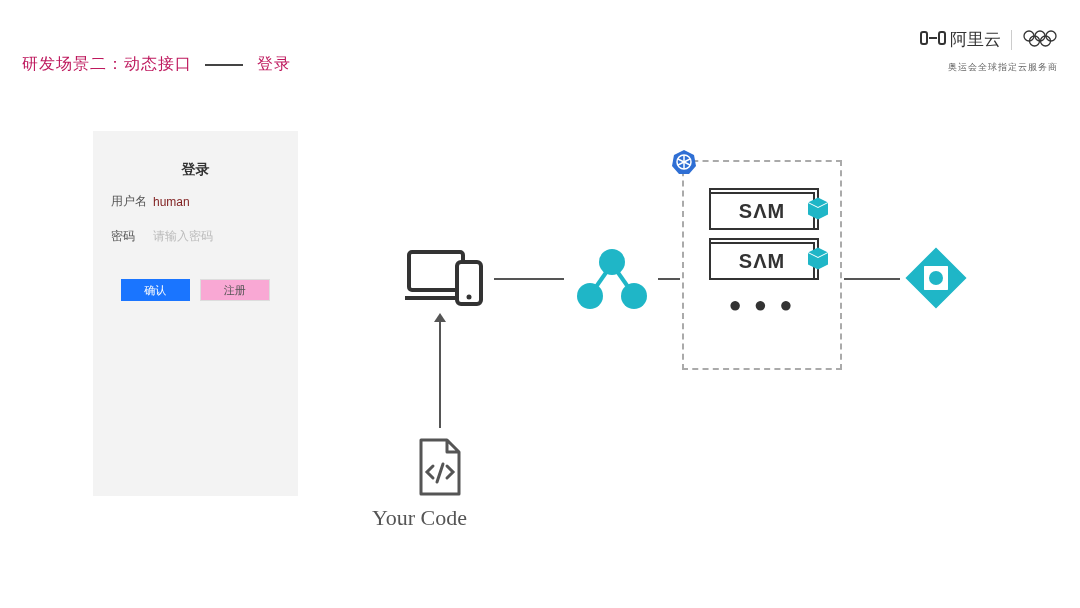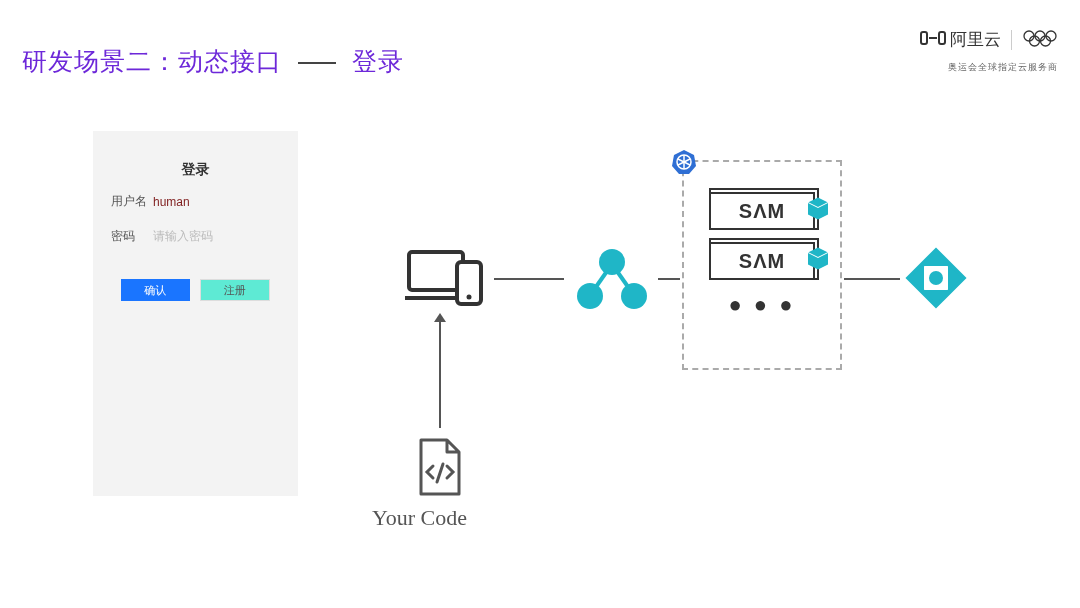--- a/index.html
+++ b/index.html
@@ -1,39 +1,39 @@
 <!DOCTYPE html>
 <html><head>
   <meta charset="utf-8">
   <style>
     * { margin: 0; padding: 0; box-sizing: border-box; }
     body { width: 1080px; height: 608px; background: #fff; font-family: -apple-system, "Helvetica Neue", Arial, sans-serif; position: relative; overflow: hidden; }
 
     
-    .header { position: absolute; left: 22px; top: 45px; font-size: 25px; color: #6d28d9; letter-spacing: 1px; }
+    .header { position: absolute; left: 22px; top: 54px; font-size: 16px; color: #be185d; letter-spacing: 1px; }
     .header .dash { display: inline-block; width: 38px; border-top: 2px solid #444; vertical-align: middle; margin: 0 8px; }
 
     
     .brand { position: absolute; right: 22px; top: 28px; text-align: right; }
     .brand-top { display: flex; align-items: center; justify-content: flex-end; gap: 4px; }
     .brand-text { font-size: 17px; color: #333; font-weight: 400; }
     .brand-sub { font-size: 9px; color: #666; margin-top: 10px; letter-spacing: 1px; }
     .brand-sep { width: 1px; height: 20px; background: #ccc; margin: 0 6px; }
 
     
     .login-card { position: absolute; left: 93px; top: 131px; width: 205px; height: 365px; background: #f3f3f3; padding-top: 30px; }
     .login-title { font-size: 14px; font-weight: 700; color: #333; text-align: center; }
     .login-row { display: flex; align-items: center; padding: 4px 18px; margin-top: 10px; font-size: 12px; }
     .login-label { width: 42px; color: #555; }
     .login-value { color: #7f1d1d; }
     .login-value.placeholder { color: #bbb; }
     .login-buttons { display: flex; gap: 10px; padding: 16px 28px; margin-top: 14px; }
     .btn { flex: 1; height: 22px; font-size: 11px; border: none; cursor: pointer; }
     .btn-primary { background: #1a75ff; color: #fff; }
-    .btn-default { background: #5eead4; border: 1px solid #ddd; color: #555; }
+    .btn-default { background: #f9a8d4; border: 1px solid #ddd; color: #555; }
 
     
     .diagram { position: absolute; left: 380px; top: 150px; width: 680px; height: 420px; }
     .node { position: absolute; }
 
     
     .devices { left: 25px; top: 98px; }
     .devices svg { width: 82px; height: 62px; }
 
     

